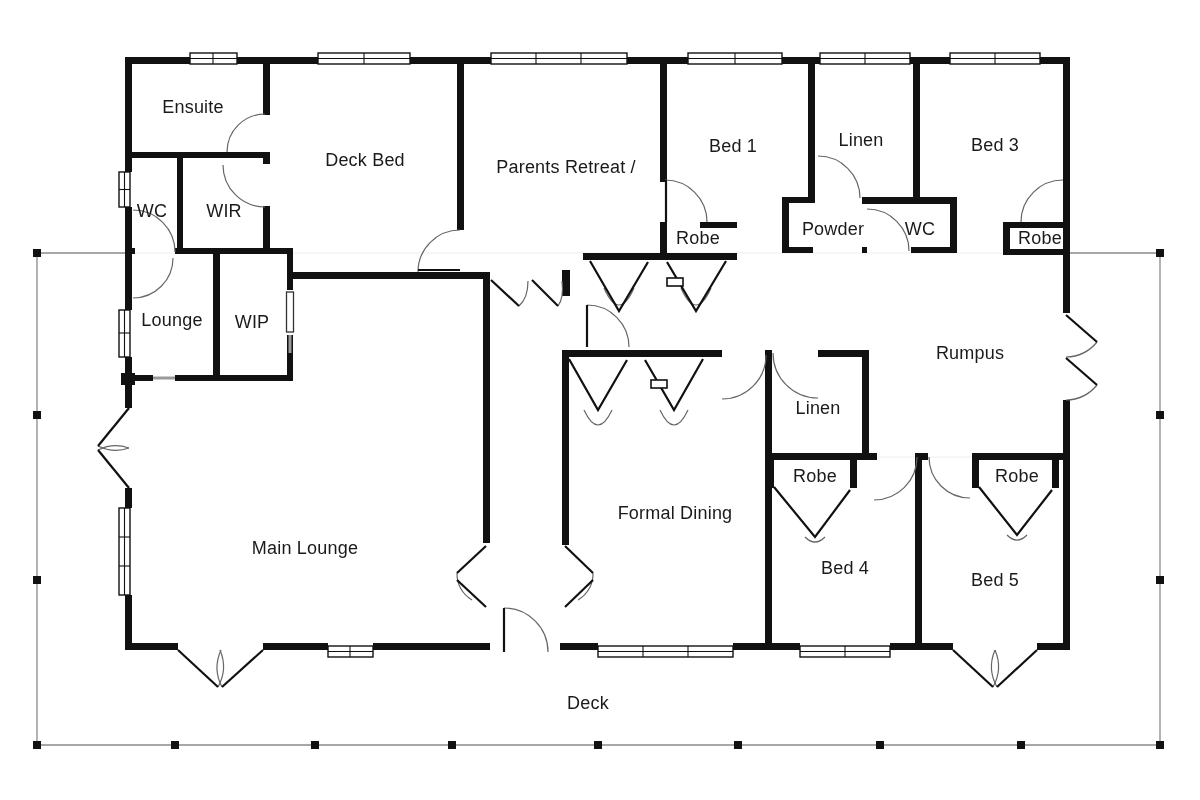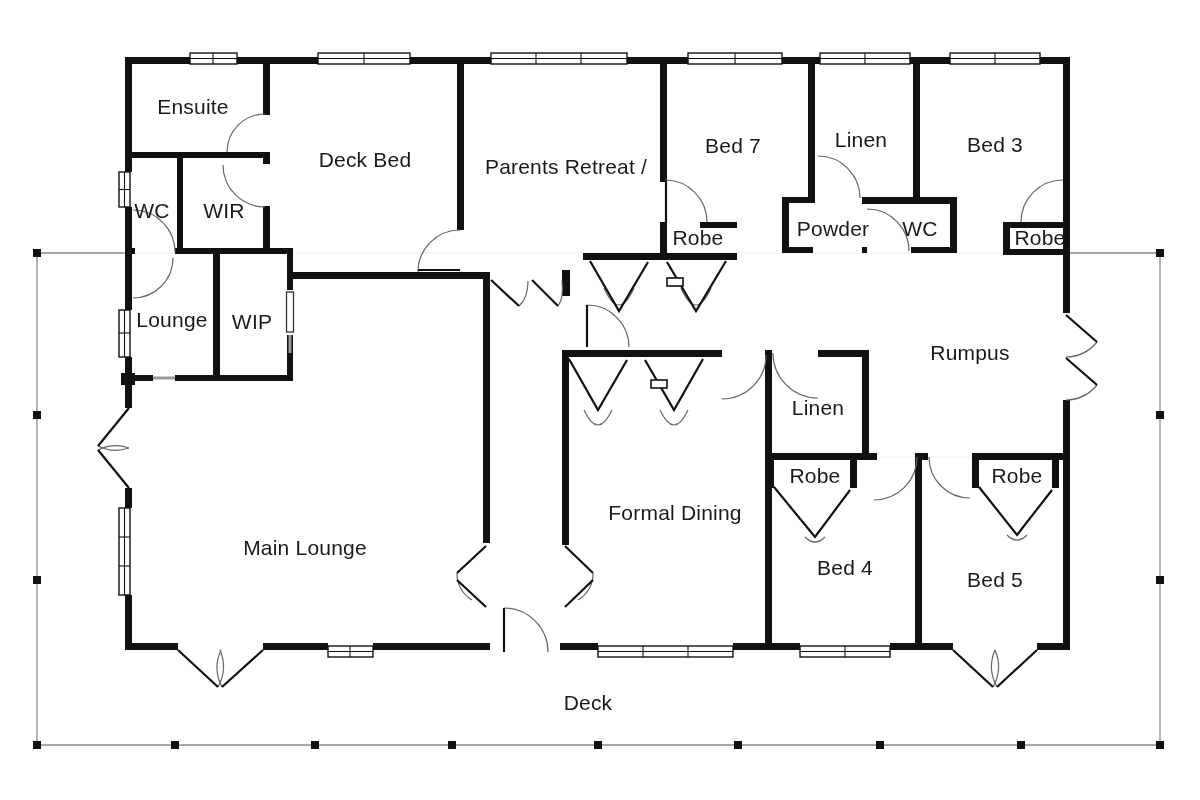--- a/index.html
+++ b/index.html
@@ -1,20 +1,20 @@
 <!DOCTYPE html>
 <html><head>
 <meta charset="utf-8">
 <style>
   html,body{margin:0;padding:0;background:#fff;}
   #plan{position:relative;width:1200px;height:800px;background:#fff;overflow:hidden;
         font-family:"Liberation Sans", sans-serif;}
   #plan svg{position:absolute;left:0;top:0;}
   .room-label{position:absolute;transform:translate(-50%,-50%);color:#1a1a1a;
-      font-size:21px;line-height:26px;white-space:nowrap;text-align:center;
+      font-size:18px;line-height:26px;white-space:nowrap;text-align:center;
       letter-spacing:.2px;}
   .room-label span{display:block;text-align:right;}
 </style>
 </head>
 <body>
 
 <div id="plan">
 
 <svg width="1200" height="800" viewBox="0 0 1200 800">
 
@@ -234,21 +234,21 @@
     <rect x="667" y="278" width="16" height="8"></rect>
     <rect x="651" y="380" width="16" height="8"></rect>
   </g>
 </svg>
 
   <div class="room-label" style="left:193px;top:107px">Ensuite</div>
   <div class="room-label" style="left:365px;top:160px">Deck Bed</div>
   <div class="room-label" style="left:566px;top:167px">
     <span>Parents Retreat /</span>
   </div>
-  <div class="room-label" style="left:733px;top:146px">Bed 7</div>
+  <div class="room-label" style="left:733px;top:146px">Bed 1</div>
   <div class="room-label" style="left:861px;top:140px">Linen</div>
   <div class="room-label" style="left:995px;top:145px">Bed 3</div>
   <div class="room-label" style="left:152px;top:211px">WC</div>
   <div class="room-label" style="left:224px;top:211px">WIR</div>
   <div class="room-label" style="left:698px;top:238px">Robe</div>
   <div class="room-label" style="left:833px;top:229px">Powder</div>
   <div class="room-label" style="left:920px;top:229px">WC</div>
   <div class="room-label" style="left:1040px;top:238px">Robe</div>
   <div class="room-label" style="left:172px;top:320px">Lounge</div>
   <div class="room-label" style="left:252px;top:322px">WIP</div>

